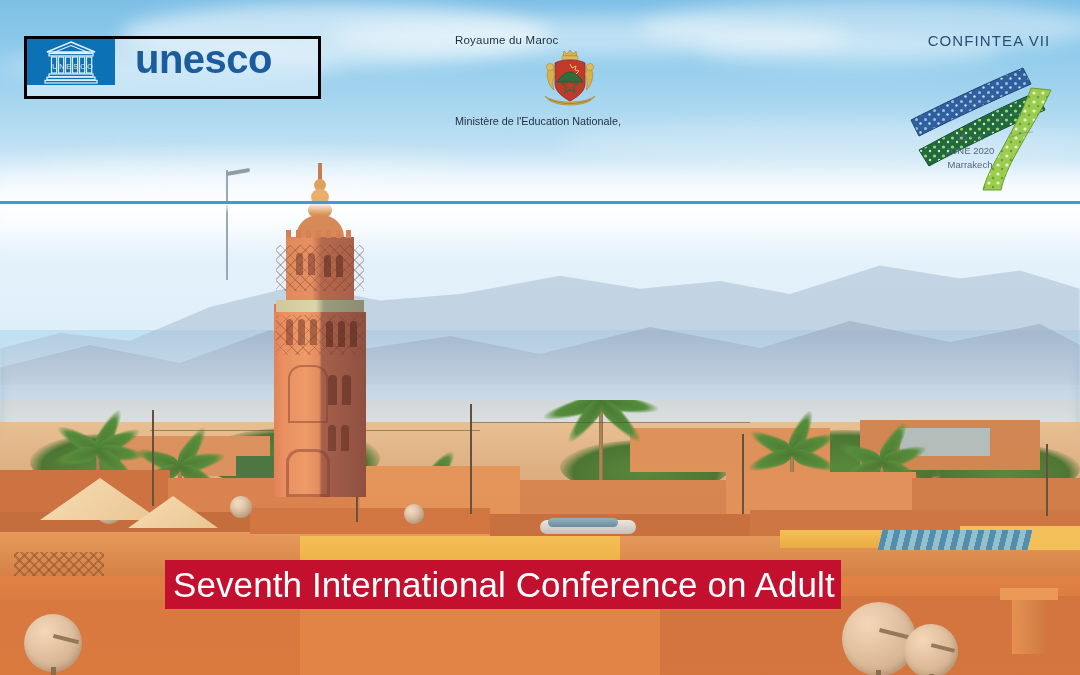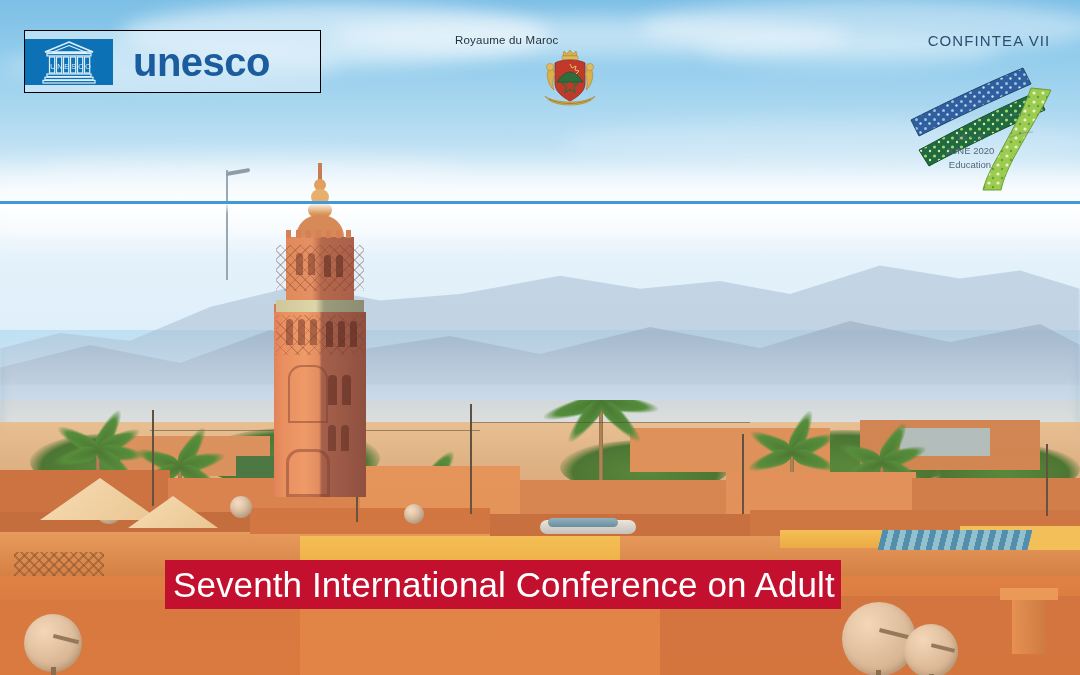--- a/index.html
+++ b/index.html
@@ -228,23 +228,23 @@
   .antenna { position: absolute; width: 2px; background: #4a4038; }
   .wire { position: absolute; height: 1px; background: rgba(60,50,40,.5); }
   .warmlight {
     position: absolute; left: 0; top: 0; width: 1080px; height: 275px;
     background: linear-gradient(to bottom, rgba(255,200,120,.12), rgba(255,170,80,.22));
     pointer-events: none;
   }
 
   
   .logo-unesco {
-    position: absolute; left: 24px; top: 30px; width: 297px; height: 63px;
-    display: flex; align-items: center; z-index: 40;
-    border: 1px solid #000000;
+    position: absolute; left: 24px; top: 36px; width: 297px; height: 63px;
+    display: flex; align-items: flex-start; z-index: 40;
+    border: 3px solid #000000;
     background: rgba(226,241,250,.55);
   }
   .logo-unesco .emblem-box {
     width: 88px; background: #0d72b5;
     display: flex; align-items: center; justify-content: center;
   }
   .logo-unesco .word {
     flex: 1; display: flex; align-items: center; padding-left: 20px;
     color: #1b5c9e; font-weight: 700; font-size: 40px; letter-spacing: -0.5px;
     line-height: 1;
@@ -531,20 +531,21 @@
 
         <path d="M16 18 c-5 2 -7 8 -5 14 c1 4 3 8 6 10 c-2-6 -1-12 1-16 c-2-3 -2-6 -2-8z" fill="#d9b04a" stroke="#a8812c" stroke-width=".6"></path>
         <path d="M50 18 c5 2 7 8 5 14 c-1 4 -3 8 -6 10 c2-6 1-12 -1-16 c2-3 2-6 2-8z" fill="#d9b04a" stroke="#a8812c" stroke-width=".6"></path>
         <circle cx="13" cy="19" r="3.6" fill="#e0bb5b" stroke="#a8812c" stroke-width=".5"></circle>
         <circle cx="53" cy="19" r="3.6" fill="#e0bb5b" stroke="#a8812c" stroke-width=".5"></circle>
 
         <path d="M8 48 C18 56 48 56 58 48 C52 60 14 60 8 48 Z" fill="#d9b04a" stroke="#a8812c" stroke-width=".6"></path>
         <path d="M12 51 C22 57 44 57 54 51" fill="none" stroke="#8d6c22" stroke-width=".7"></path>
       </svg>
     </div>
+    <div class="bottom-line">Ministère de l'Education Nationale,</div>
   </div>
 
   <div class="logo-confintea">
     <div class="ct-title">CONFINTEA VII</div>
     <div class="ct-art">
       <svg width="168" height="138" viewBox="0 0 168 138" aria-hidden="true">
         <defs>
           <pattern id="pBlue" width="9" height="9" patternUnits="userSpaceOnUse">
             <rect width="9" height="9" fill="#2f5f9e"></rect>
             <circle cx="2.5" cy="2.5" r="1.5" fill="#9dc0e2"></circle>
@@ -572,21 +573,21 @@
         <g stroke="#5b7790" stroke-width=".8" fill="none" opacity=".55">
           <path d="M58 54 C66 50 74 48 84 48"></path>
           <path d="M92 66 C100 62 110 60 120 60"></path>
           <path d="M104 84 C112 80 120 78 128 78"></path>
         </g>
       </svg>
     </div>
     <div class="ct-date">
       <div>15 – 2</div>
       <div>JUNE 2020</div>
-      <div>Education</div>
+      <div>Marrakech</div>
     </div>
   </div>
 
   <div class="title-wrap">
     <div class="title-line">Seventh International Conference on Adult</div>
   </div>
 
 </div>
 
 </body></html>

